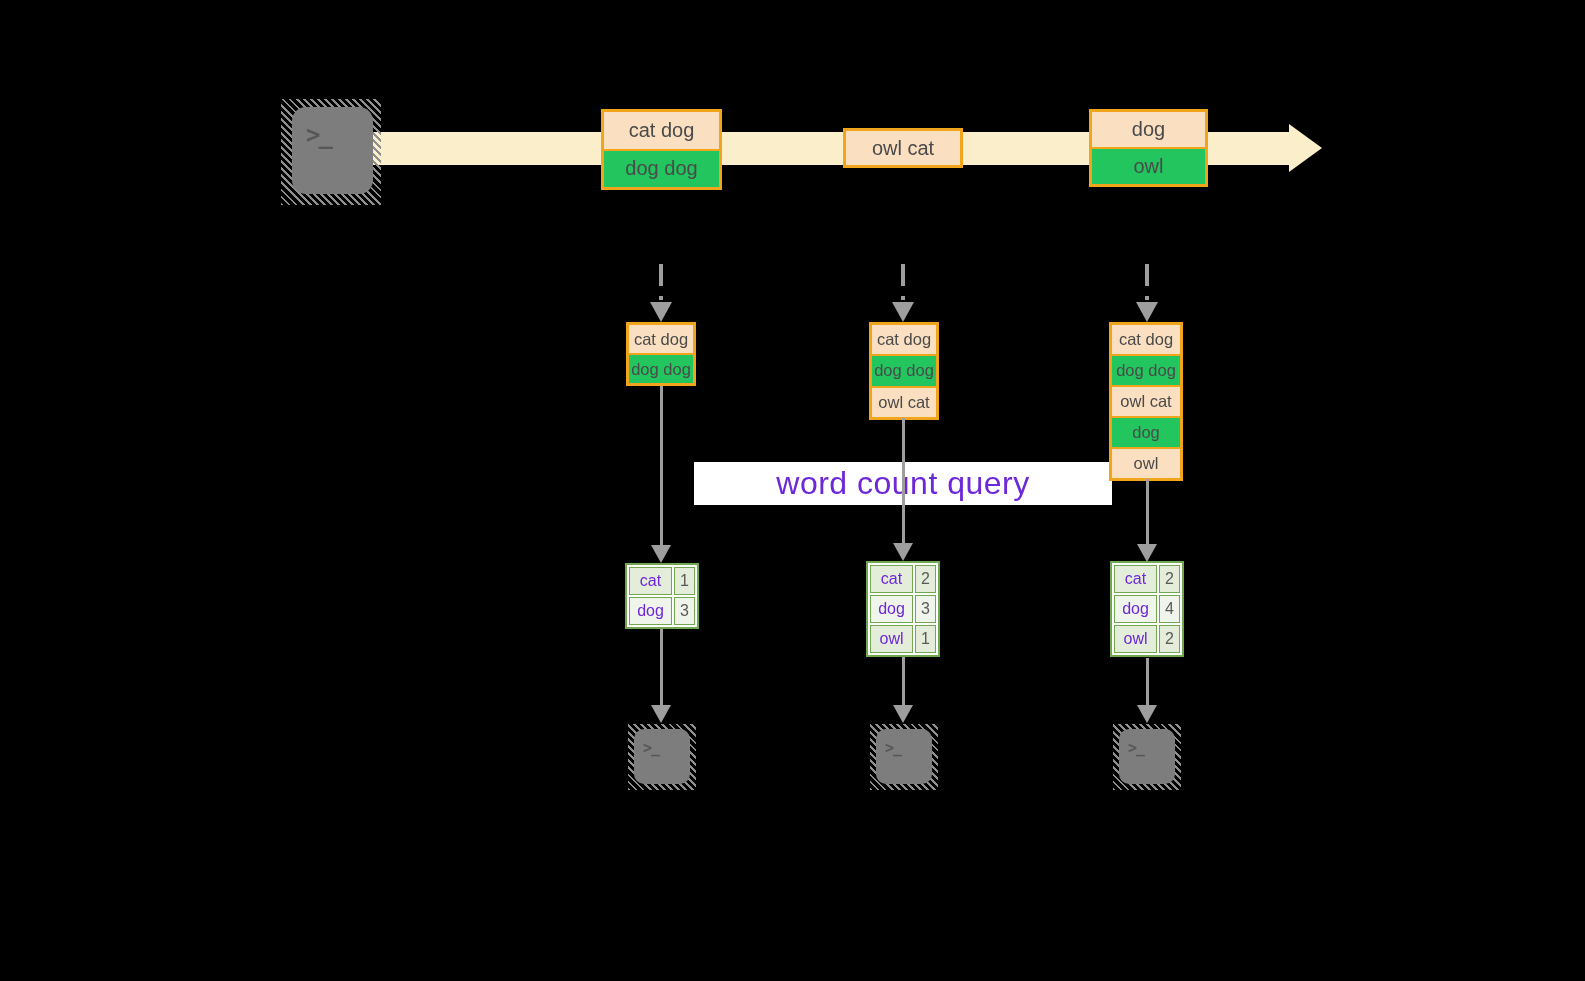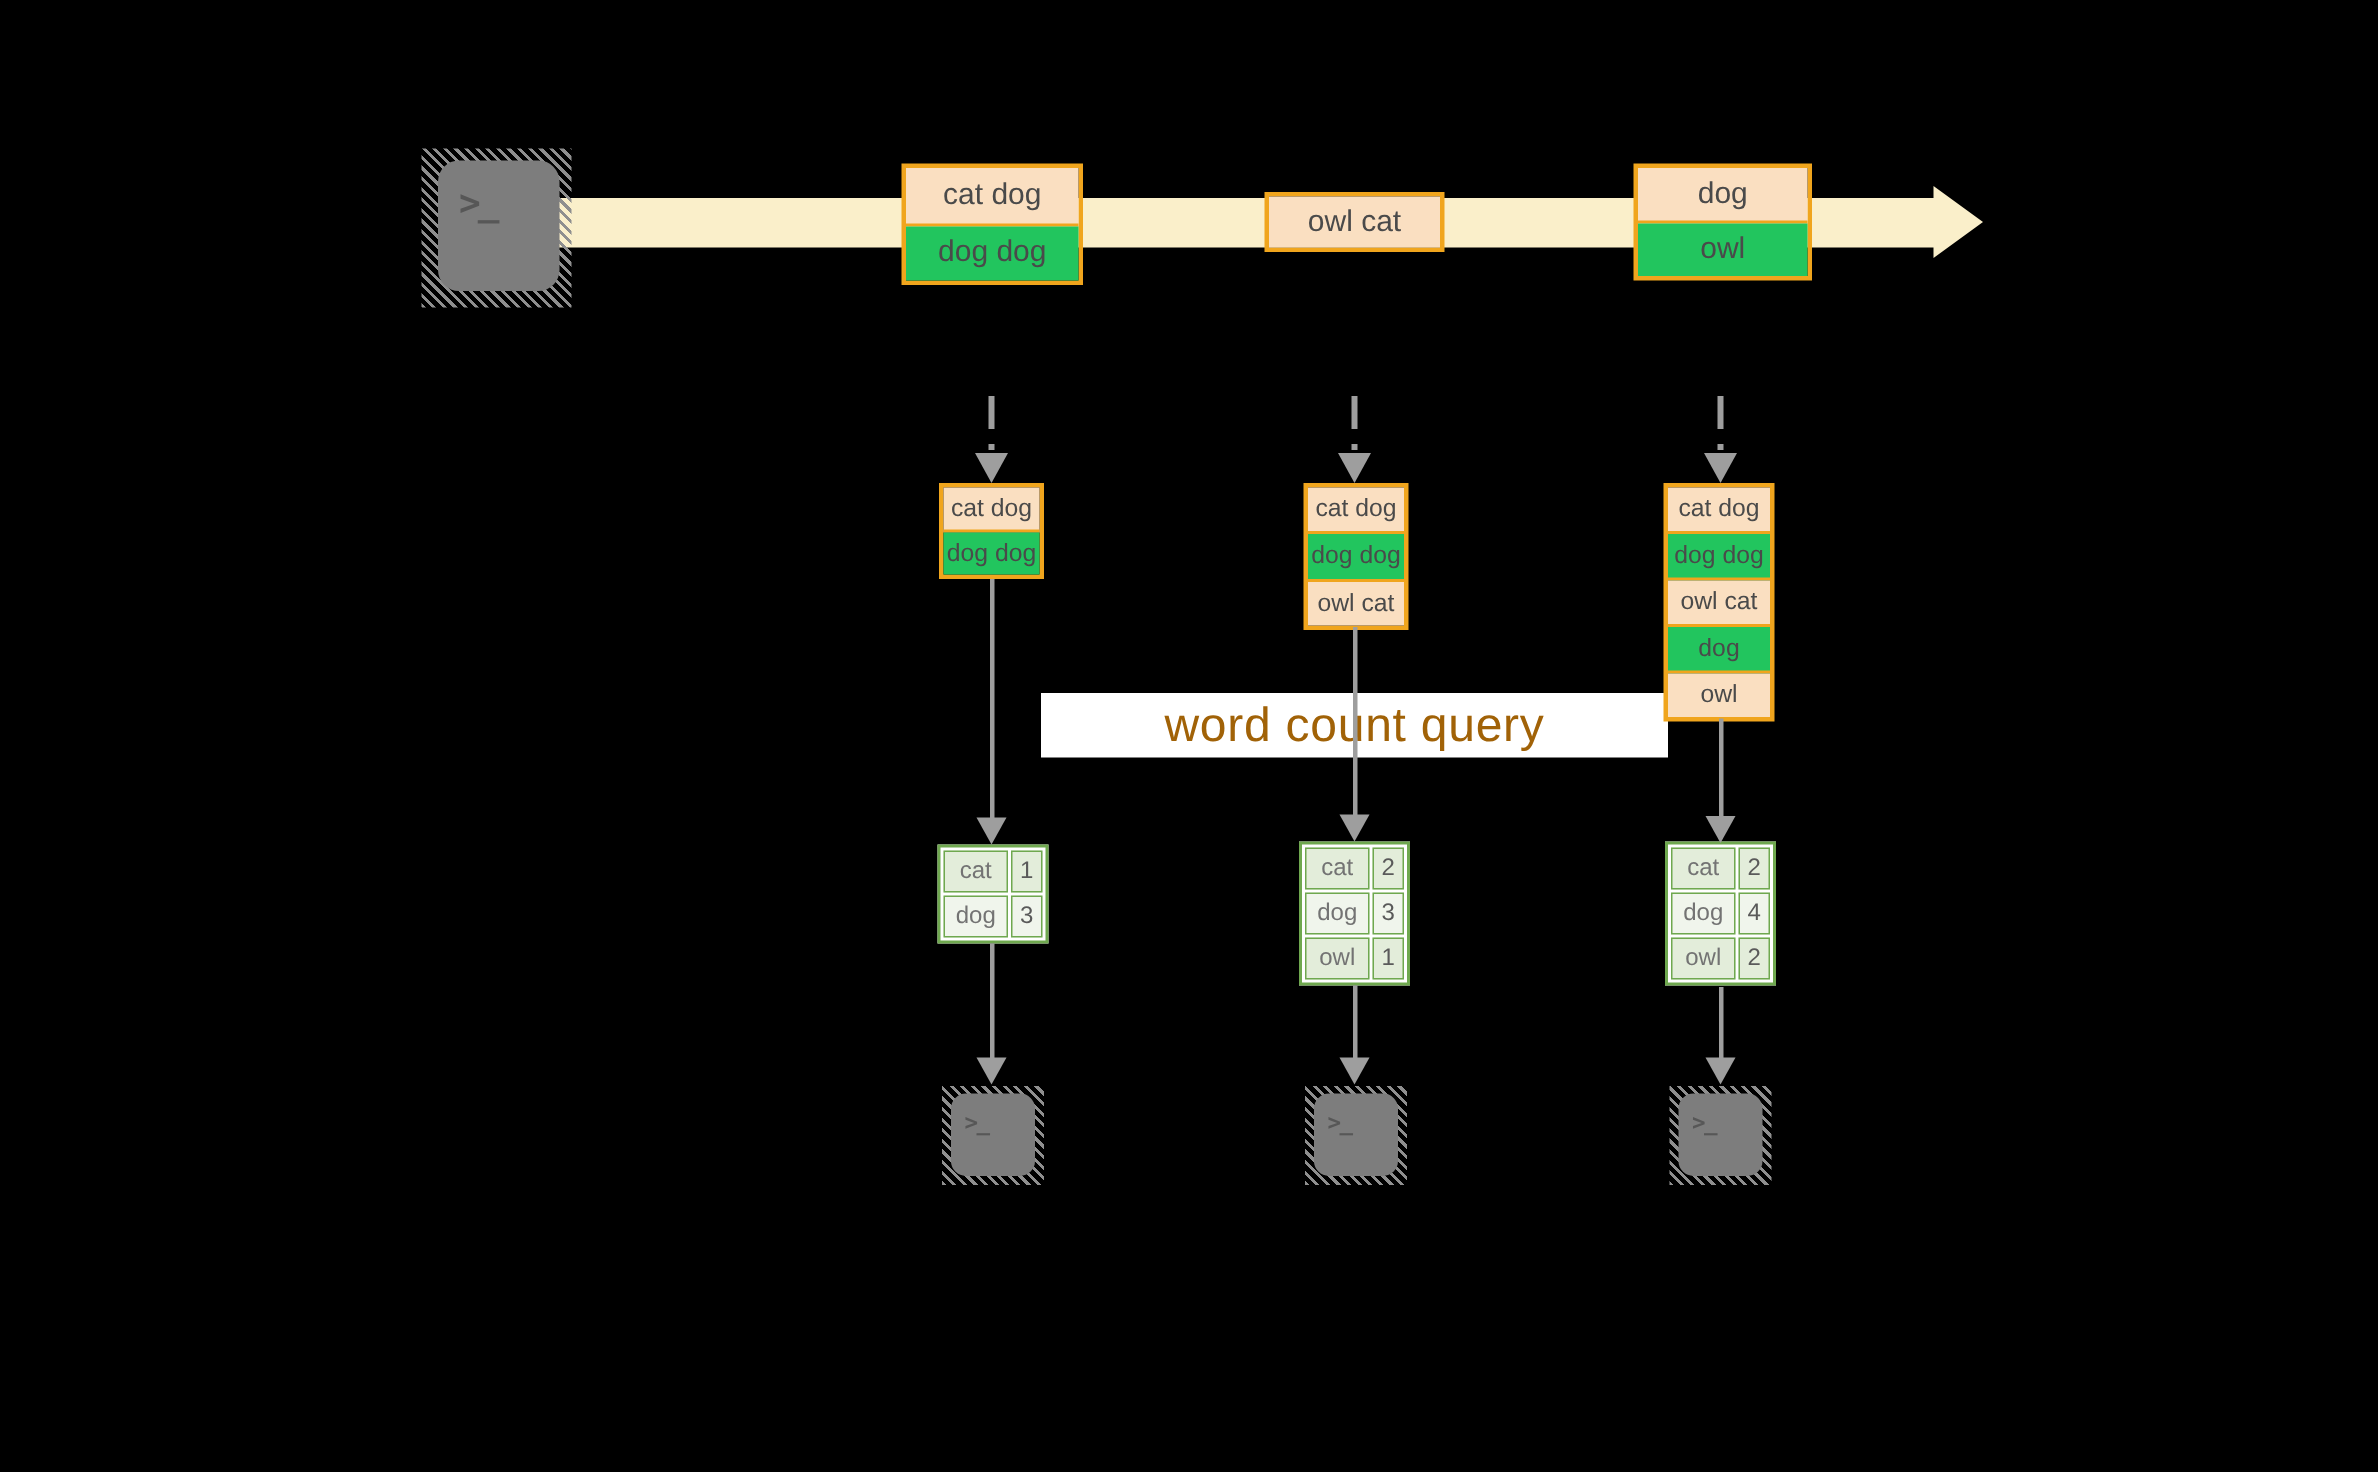--- a/index.html
+++ b/index.html
@@ -58,35 +58,35 @@
     border-top:20px solid #9e9e9e;border-left:11px solid transparent;border-right:11px solid transparent;
   }
   .sol-line{position:absolute;width:3px;background:#9e9e9e;z-index:3;}
   .sol-head{
     position:absolute;width:0;height:0;z-index:3;
     border-top:18px solid #9e9e9e;border-left:10px solid transparent;border-right:10px solid transparent;
   }
 
   
   .qlabel{
-    position:absolute;background:#ffffff;color:#a16207;z-index:1;
+    position:absolute;background:#ffffff;color:#6d28d9;z-index:1;
     display:flex;align-items:center;justify-content:center;
     font-size:32px;letter-spacing:0.5px;
   }
 
   
   .gtable{
     position:absolute;box-sizing:border-box;z-index:2;
     border:2px solid #6fa84f;background:#fff;padding:2px;
     display:grid;grid-template-columns:43px 21px;gap:2px;
   }
   .gcell{
     border:1px solid #6fa84f;box-sizing:border-box;height:28px;
     display:flex;align-items:center;justify-content:center;
-    font-size:16px;color:#737373;
+    font-size:16px;color:#6d28d9;
   }
   .gnum{color:#5a5a5a;}
   .g-dark{background:#e3edda;}
   .g-light{background:#f0f5ec;}
 </style>
 </head>
 <body>
 
 <div class="canvas">
 

